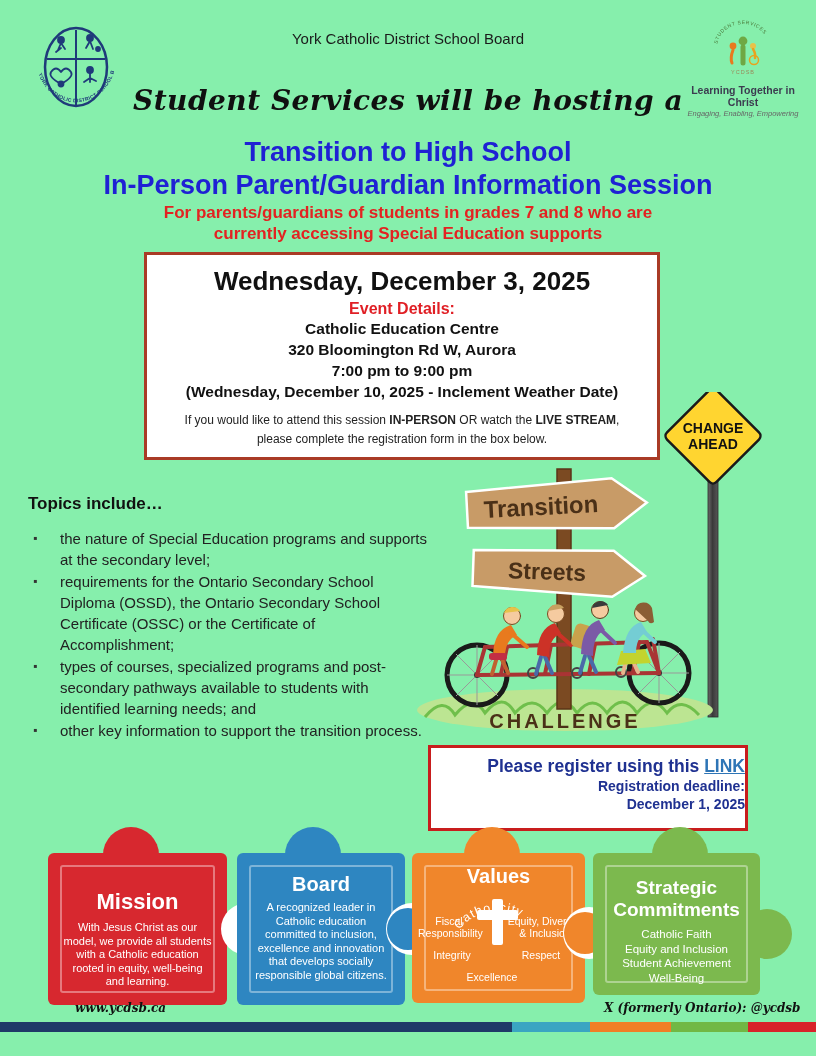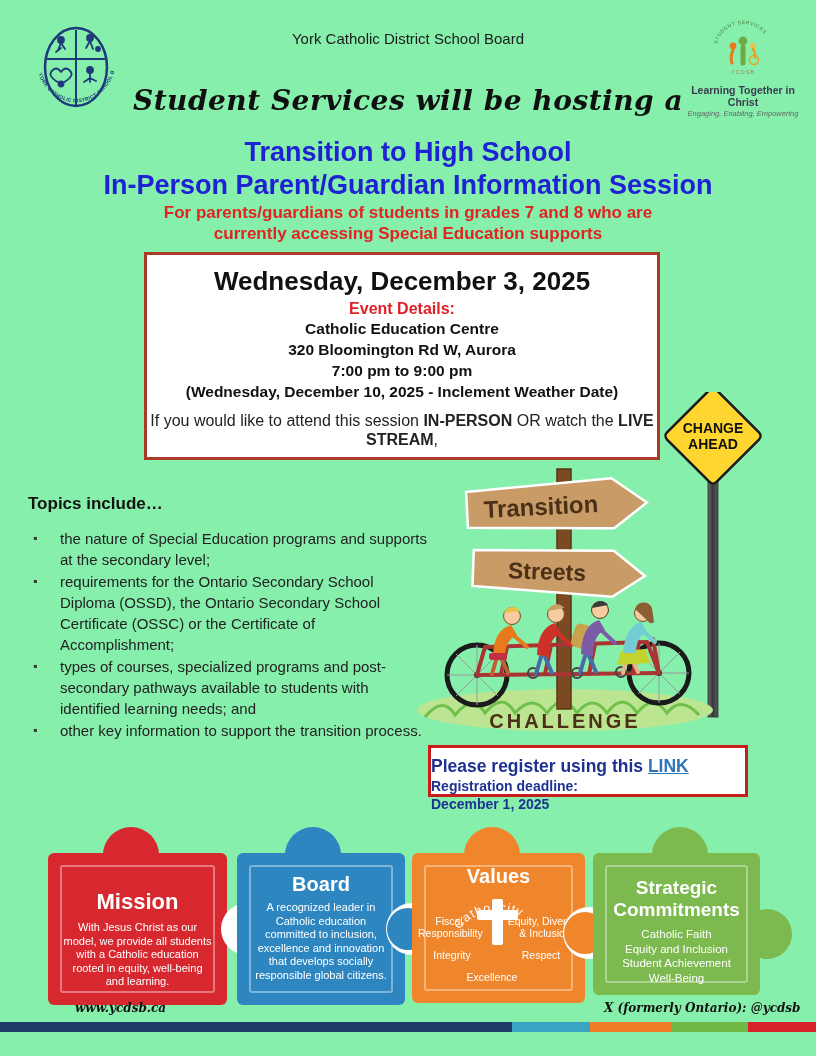--- a/index.html
+++ b/index.html
@@ -19,31 +19,31 @@
   .main-title{top:136px;left:0;width:100%;text-align:center;font-weight:bold;
       font-size:27px;line-height:33px;}
   .audience{top:202px;left:0;width:100%;text-align:center;font-weight:bold;
       font-size:17px;line-height:21px;}
   
   .event-box{top:252px;left:144px;width:516px;height:208px;border:3px solid #A93B26;
       background:#fff;text-align:center;box-sizing:border-box;}
   .event-date{font-size:26px;font-weight:bold;color:#111;margin-top:11px;}
   .event-details-label{font-size:16px;font-weight:bold;margin-top:3px;}
   .event-line{font-size:15.5px;font-weight:bold;color:#111;line-height:21px;}
-  .event-note{font-size:16px;color:#222;margin-top:9px;line-height:19px;}
+  .event-note{font-size:12px;color:#222;margin-top:9px;line-height:19px;}
   .event-note b{font-weight:bold;}
   
   .topics-heading{top:494px;left:28px;font-size:17px;font-weight:bold;color:#111;}
   .topics-list{top:528px;left:30px;width:400px;margin:0;padding:0;list-style:none;}
   .topics-list li{position:relative;padding-left:30px;font-size:15px;line-height:21px;
       color:#222;margin-bottom:1px;}
   .topics-list li::before{content:"▪";position:absolute;left:3px;top:0;font-size:12px;color:#333;}
   
-  .reg-box{top:745px;left:428px;width:320px;height:52px;border:3px solid #C81D1D;
-      background:#fff;text-align:left;box-sizing:border-box;}
+  .reg-box{top:745px;left:428px;width:320px;height:86px;border:3px solid #C81D1D;
+      background:#fff;text-align:right;box-sizing:border-box;}
   .reg-line1{font-size:17.5px;font-weight:bold;margin-top:8px;}
   .reg-link{text-decoration:underline;cursor:pointer;}
   .reg-line2,.reg-line3{font-size:14px;font-weight:bold;line-height:18px;}
   
   .piece{top:853px;border-radius:6px;}
   .piece .inner{position:absolute;left:12px;top:12px;right:12px;bottom:12px;
       border:2px solid rgba(255,255,255,.38);border-radius:3px;}
   .knob{position:absolute;border-radius:50%;}
   .piece-title{position:absolute;width:100%;text-align:center;color:#fff;font-weight:bold;}
   .piece-body{position:absolute;text-align:center;color:#fff;font-size:11px;line-height:13.5px;}
@@ -125,20 +125,21 @@
     <div class="event-date">Wednesday, December 3, 2025</div>
     <div class="event-details-label" style="color: rgb(224, 31, 37);">Event Details:</div>
     <div class="event-line">Catholic Education Centre</div>
     <div class="event-line">320 Bloomington Rd W, Aurora</div>
     <div class="event-line">7:00 pm to 9:00 pm</div>
     <div class="event-line">(Wednesday, December 10, 2025 - Inclement Weather Date)</div>
     <div class="event-note">
       <div>
         <span>If you would like to attend this session </span><b>IN-PERSON</b><span> OR watch the </span><b>LIVE STREAM</b><span>,</span>
       </div>
+      <div>please complete the registration form in the box below.</div>
     </div>
   </div>
 
   <div class="abs" style="top:392px;left:656px;">
     <svg width="116" height="330" viewBox="0 0 116 330">
       <defs>
         <linearGradient id="poleG" x1="0" x2="1" y1="0" y2="0">
           <stop offset="0" stop-color="#6b6b6b"></stop>
             <stop offset="0.45" stop-color="#3a3a3a"></stop>
             <stop offset="1" stop-color="#585858"></stop>

